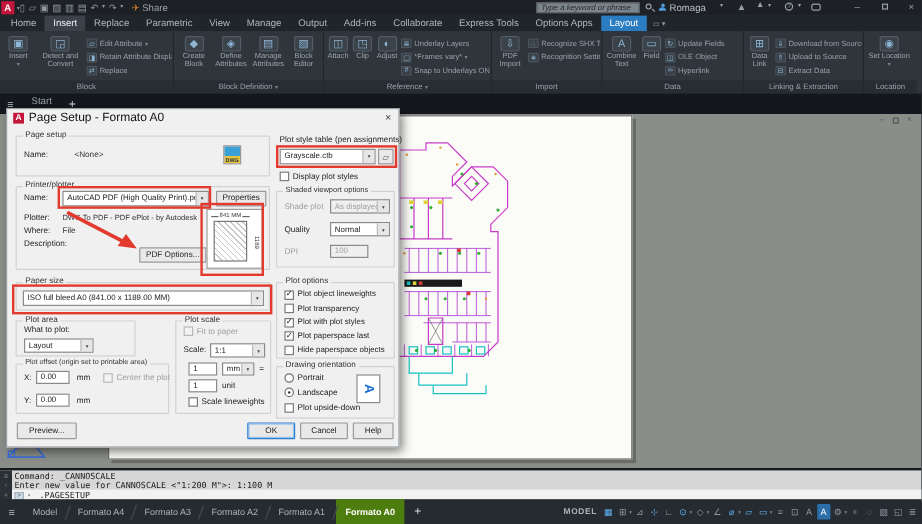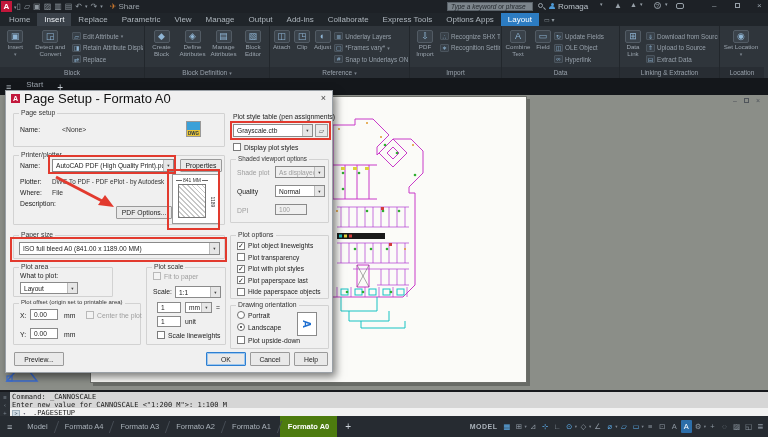--- a/index.html
+++ b/index.html
@@ -70,21 +70,21 @@
   .winctl{position:absolute;right:8px;top:2px;color:#4f545a;font-size:7px;display:flex;gap:7px;align-items:center}
   .winctl .maxbox{border-color:#4f545a}
   #floorplan{position:absolute;left:297px;top:20px;width:150px;height:215px}
   #ucs{position:absolute;left:4px;top:263px;width:36px;height:26px}
 
   
   .dialog{position:absolute;left:5px;top:90px;width:328px;height:283px;background:#f0f0f0;
     border:1px solid #9aa0a6;box-shadow:3px 4px 8px rgba(0,0,0,.5);z-index:5;font-size:7px;color:#1e1e1e}
   .dtitle{position:absolute;left:0;top:0;right:0;height:14px;display:flex;align-items:center;gap:4px;padding-left:5px}
   .dico{width:9px;height:9px;background:#c2173b;color:#fff;font-size:7px;font-weight:bold;display:flex;align-items:center;justify-content:center}
-  .dtext{font-size:13px;color:#111}
+  .dtext{font-size:10px;color:#111}
   .dclose{position:absolute;right:6px;top:2px;font-size:9px;color:#444}
   .grp{position:absolute;border:1px solid #d2d2d2;border-radius:1px}
   .glabel{position:absolute;top:-5px;left:5px;background:#f0f0f0;padding:0 2px;font-size:6.8px;color:#333;white-space:nowrap}
   .flbl{position:absolute;font-size:6.8px;color:#222;white-space:nowrap}
   .fval{position:absolute;font-size:6.8px;color:#333;white-space:nowrap}
   .dis{color:#9e9e9e}
   .combo{position:absolute;background:#fff;border:1px solid #8a8a8a;display:flex;align-items:center;
     font-size:6.6px;color:#1c1c1c;padding-left:3px;overflow:hidden;white-space:nowrap}
   .combo .arr{position:absolute;right:0;top:0;bottom:0;width:10px;background:#e6e6e6;
     border-left:1px solid #bbb;display:flex;align-items:center;justify-content:center;font-size:4.5px;color:#444}

